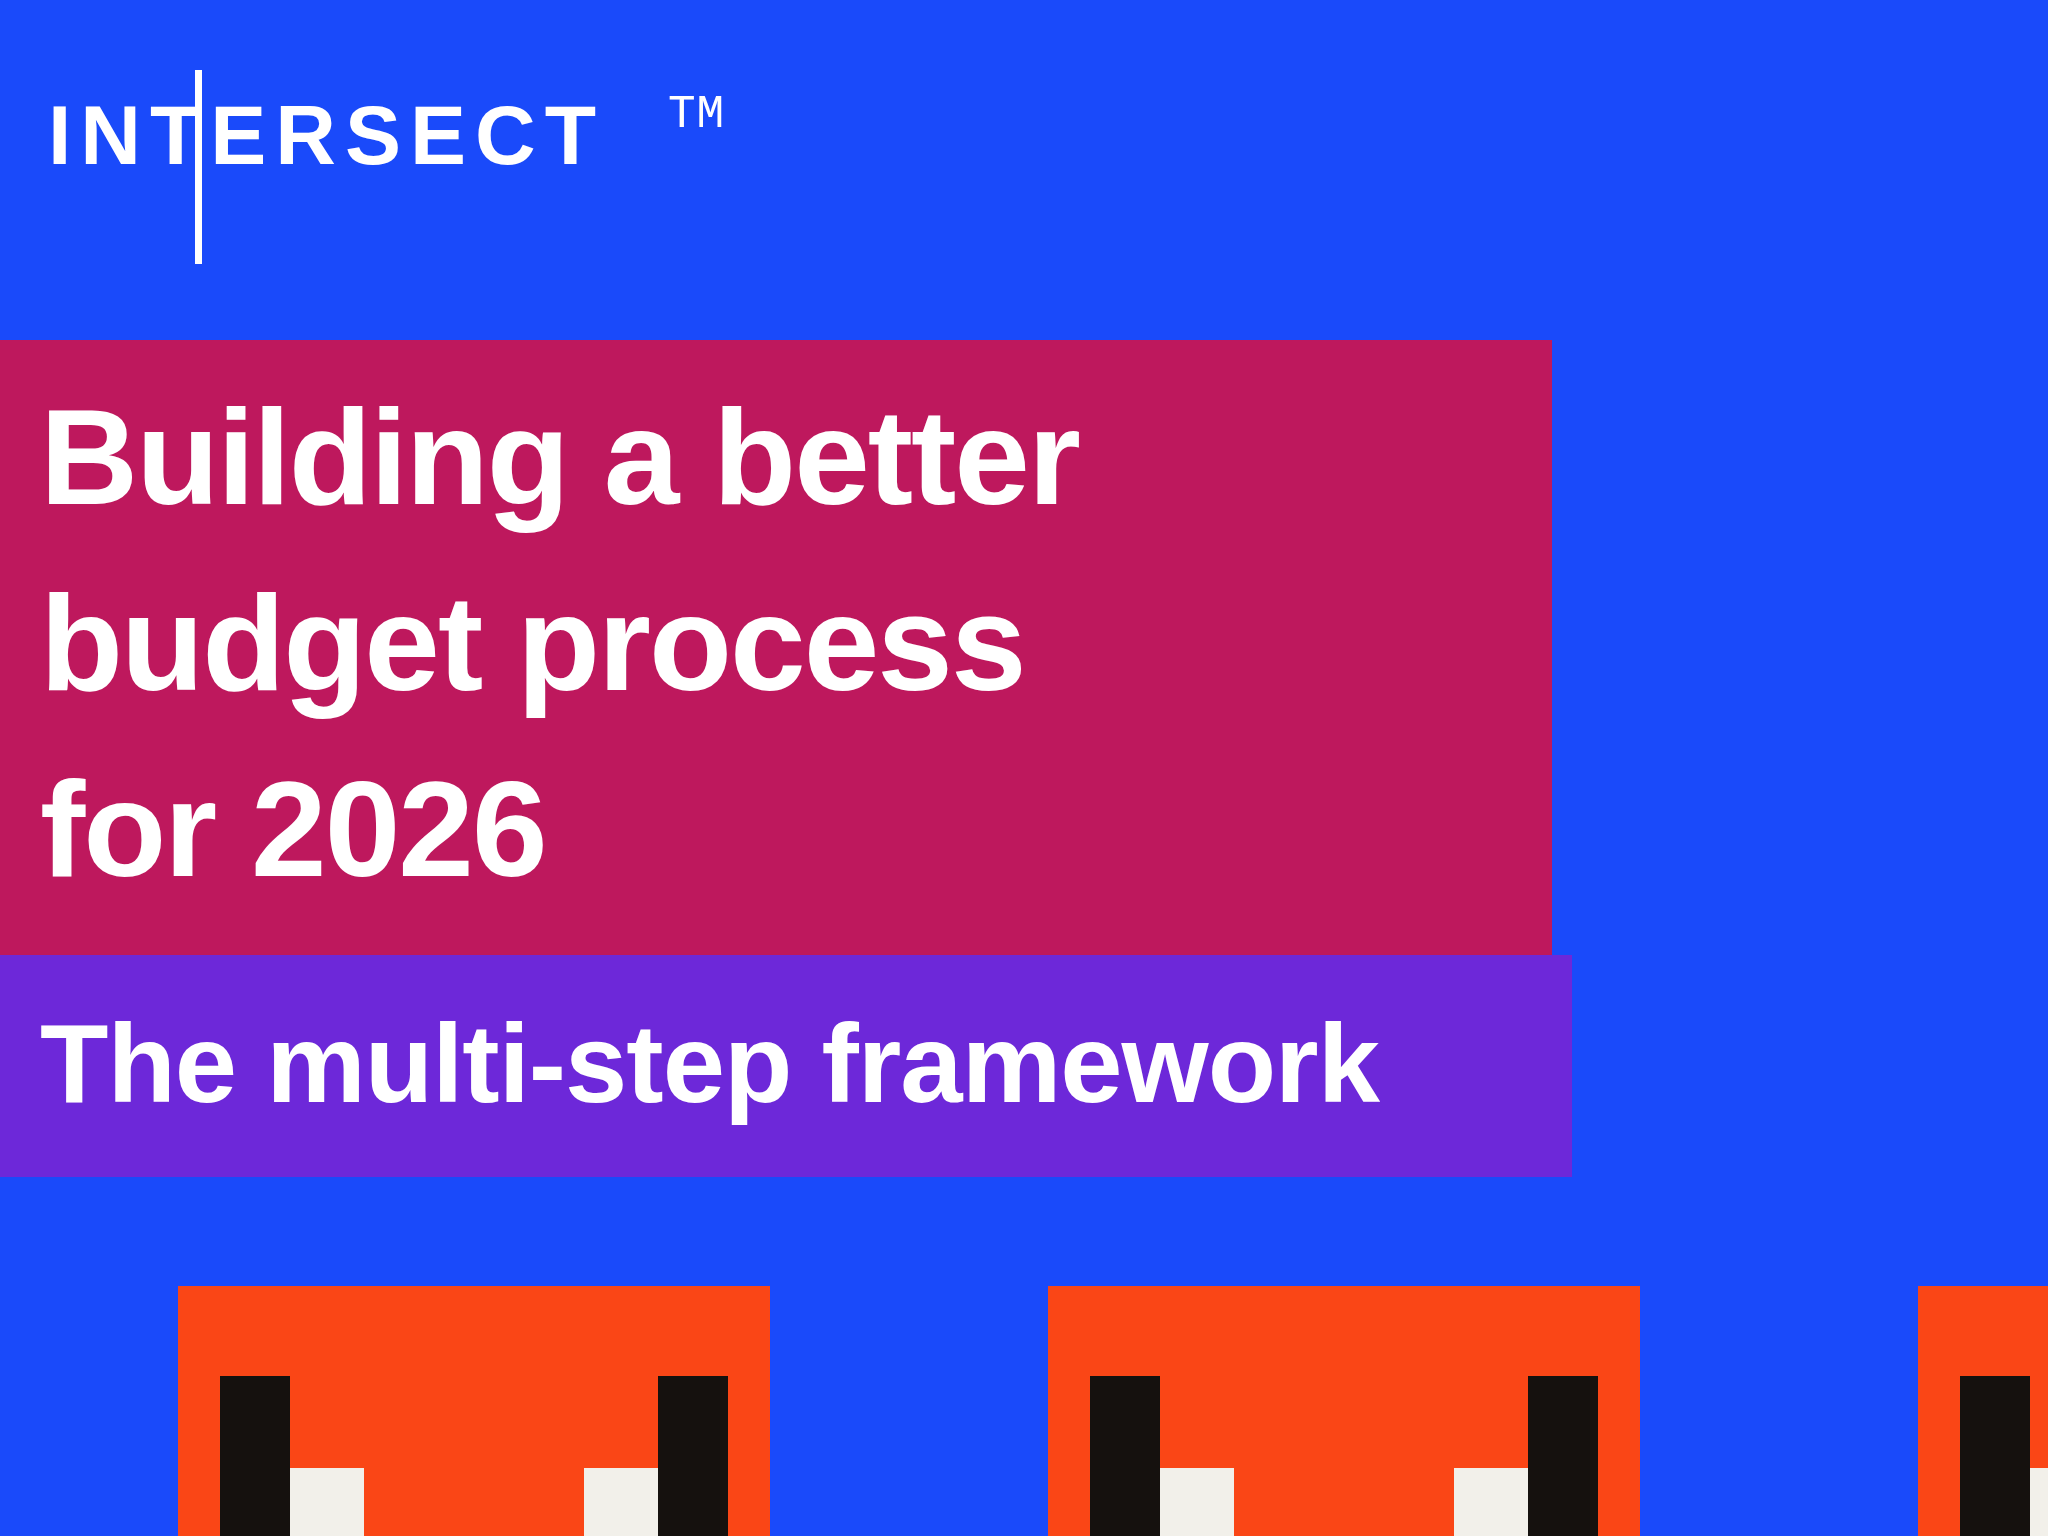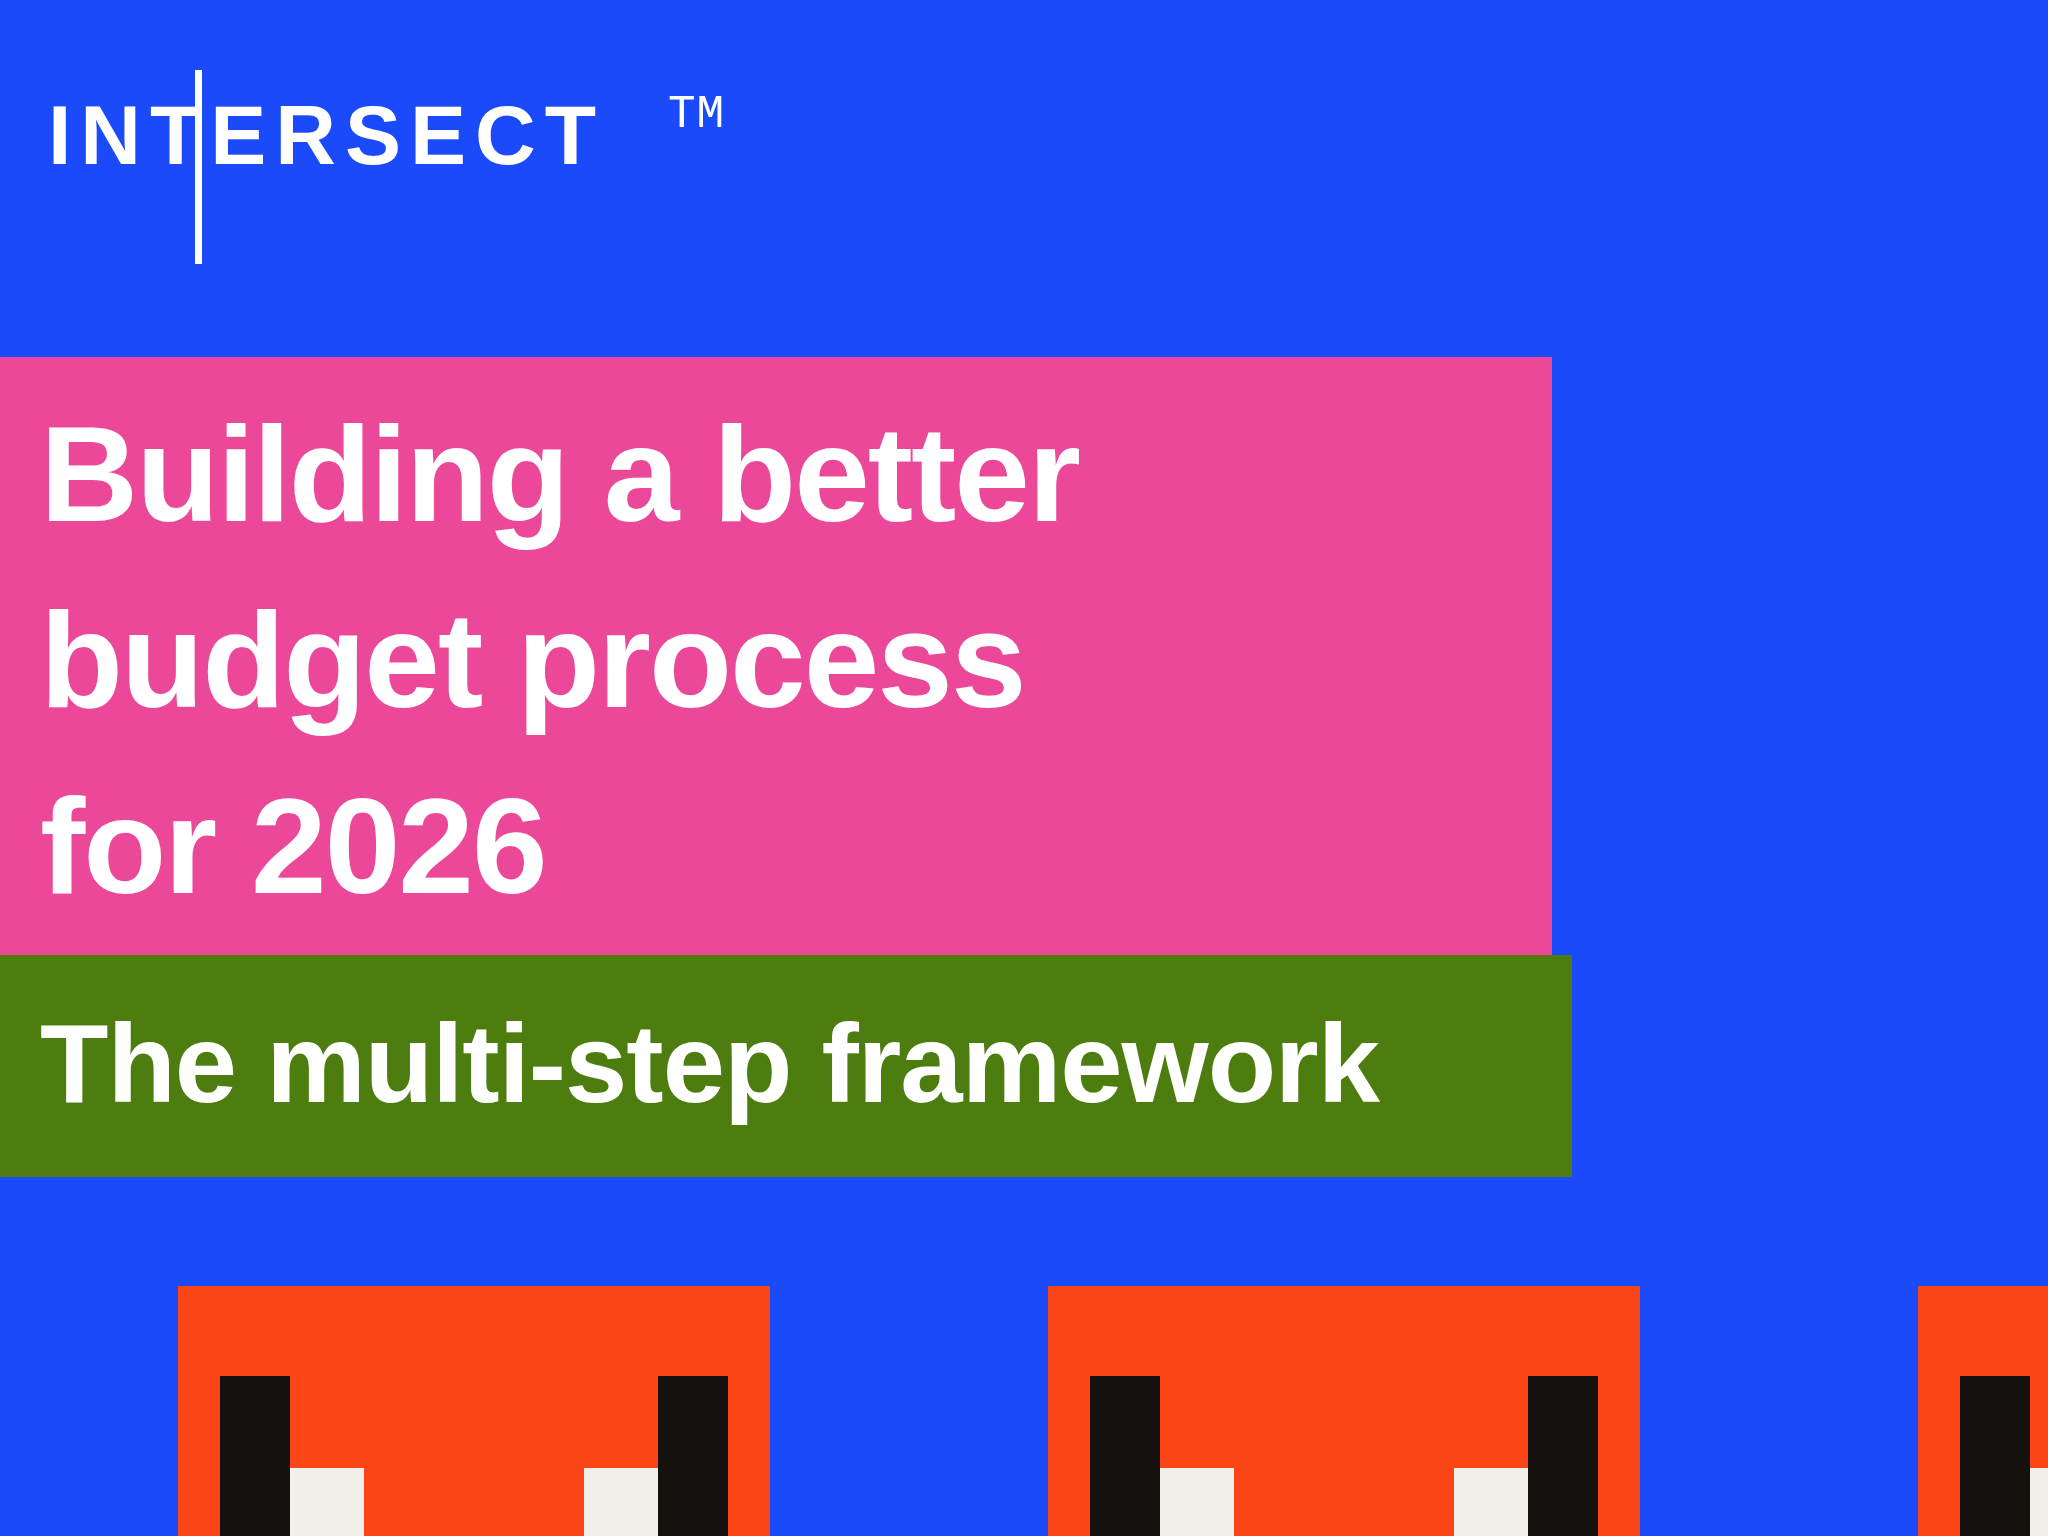--- a/index.html
+++ b/index.html
@@ -151,27 +151,27 @@
 <body>
 
 <div id="slide" style="background: rgb(26, 74, 250);">
 
   <div id="logo">
     <div id="logo-wordmark" style="color: rgb(255, 255, 255);">INTERSECT</div>
     <div id="logo-bar" style="background: rgb(255, 255, 255);"></div>
     <div id="logo-tm" style="color: rgb(255, 255, 255);">TM</div>
   </div>
 
-  <div id="headline-block" style="background: #ec4899; margin-top: 17px;">
+  <div id="headline-block" style="background: #be185d;">
     <div id="headline" style="color: rgb(255, 255, 255);">Building a better
 budget process
 for 2026</div>
   </div>
 
-  <div id="subtitle-block" style="background: #4d7c0f;">
+  <div id="subtitle-block" style="background: #6d28d9;">
     <div id="subtitle" style="color: rgb(255, 255, 255);">The multi-step framework</div>
   </div>
 
   <div id="pixel-row">
 
     <div class="pixel-char" style="left:178px;">
       <div class="pc-head" style="background: rgb(250, 70, 22);"></div>
       <div class="pc-eye pc-eye-left" style="background: rgb(21, 17, 14);"></div>
       <div class="pc-eye pc-eye-right" style="background: rgb(21, 17, 14);"></div>
       <div class="pc-cheek pc-cheek-left" style="background: rgb(242, 240, 234);"></div>

